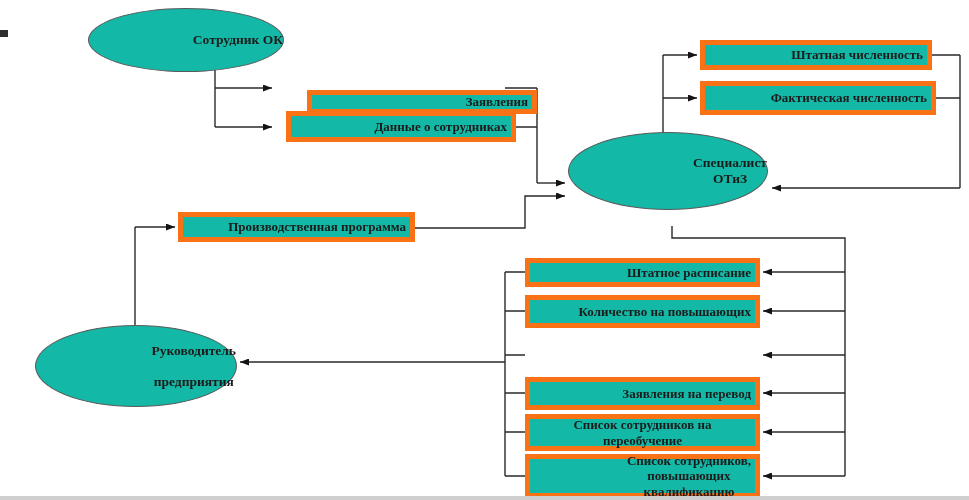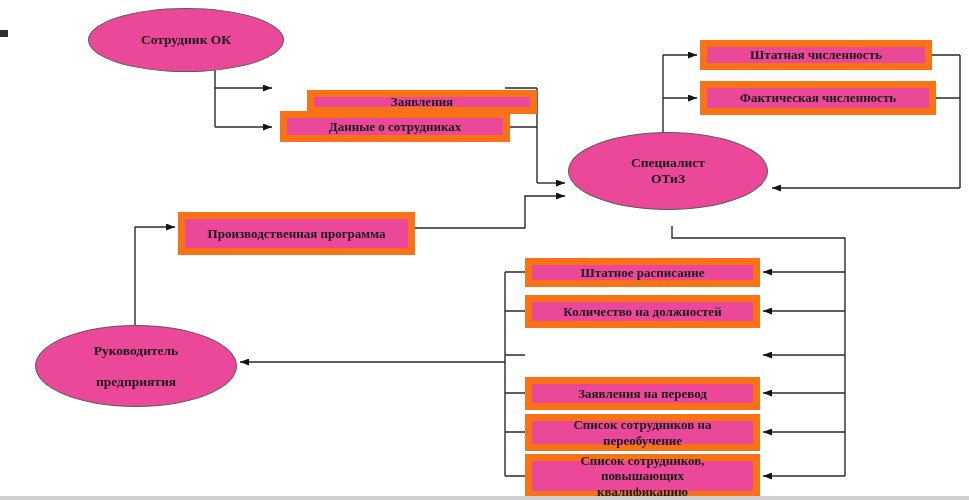--- a/index.html
+++ b/index.html
@@ -4,36 +4,36 @@
 <style>
   html,body { margin:0; padding:0; background:#ffffff; }
   .stage {
     position:relative; width:969px; height:500px; background:#ffffff;
     font-family:"Liberation Serif","DejaVu Serif",serif; overflow:hidden;
   }
   .wires { position:absolute; left:0; top:0; width:969px; height:500px; }
   .wire  { stroke:#2a2a2a; stroke-width:1.4; fill:none; }
   .arrow { marker-end:url(#arrowhead); }
   .node {
-    position:absolute; background:#ec4899; color:#1b1b1b;
-    display:flex; align-items:center; justify-content:center;
+    position:absolute; background:#14b8a6; color:#1b1b1b;
+    display:flex; align-items:center; justify-content:flex-end;
     text-align:center; font-weight:700; font-size:13px; line-height:1.18;
     box-sizing:border-box;
   }
-  .box     { border:7px solid #f97316; padding:1px 4px; }
+  .box     { border:5px solid #f97316; padding:1px 4px; }
   .ellipse { border:1.2px solid #5a5a5a; border-radius:50%; font-size:13.5px; }
   .lbl     { white-space:pre-line; }
 
   #n-sotrudnik    { left:88px;  top:8px;   width:196px; height:64px; }
   #n-zayavleniya  { left:275px; top:90px;  width:230px; height:24px;margin-left:32px; }
-  #n-dannye       { left:280px; top:111px; width:230px; height:31px; }
+  #n-dannye       { left:286px; top:111px; width:230px; height:31px; }
   #n-shtatnaya    { left:700px; top:40px;  width:232px; height:30px; }
   #n-fakticheskaya{ left:700px; top:81px;  width:236px; height:34px; }
   #n-specialist   { left:568px; top:132px; width:200px; height:78px; }
-  #n-programma    { left:178px; top:212px; width:237px; height:43px; }
+  #n-programma    { left:178px; top:212px; width:237px; height:30px; }
   #n-rukovoditel  { left:35px;  top:325px; width:202px; height:82px; }
   #n-rukovoditel .lbl { line-height:2.3; }
 
   #n-out0 { left:525px; top:258px; width:235px; height:29px; }
   #n-out1 { left:525px; top:295px; width:235px; height:33px; }
   #n-out2 { left:525px; top:336px; width:235px; height:39px; }
   #n-out3 { left:525px; top:377px; width:235px; height:33px; }
   #n-out4 { left:525px; top:414px; width:235px; height:37px; }
   #n-out5 { left:525px; top:454px; width:235px; height:44px; }
 
@@ -114,21 +114,21 @@
 
   <div class="node ellipse" id="n-rukovoditel">
     <span class="lbl">Руководитель
 предприятия</span>
   </div>
 
   <div class="node box" id="n-out0">
     <span class="lbl">Штатное расписание</span>
   </div>
   <div class="node box" id="n-out1">
-    <span class="lbl">Количество на должностей</span>
+    <span class="lbl">Количество на повышающих</span>
   </div>
   <div class="node box" id="n-out3">
     <span class="lbl">Заявления на перевод</span>
   </div>
   <div class="node box" id="n-out4">
     <span class="lbl">Список сотрудников на переобучение</span>
   </div>
   <div class="node box" id="n-out5">
     <span class="lbl">Список сотрудников,
 повышающих

